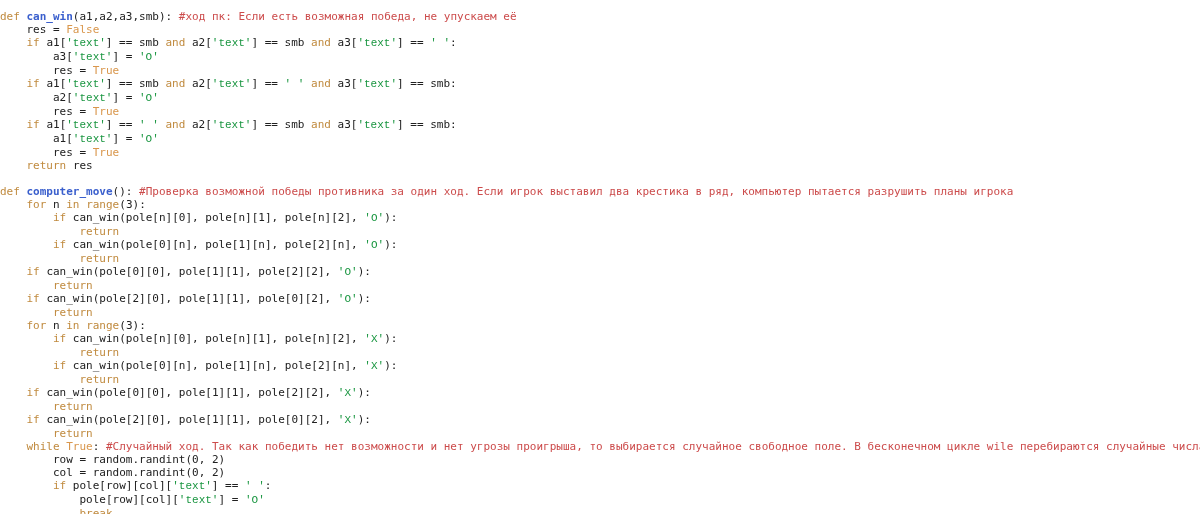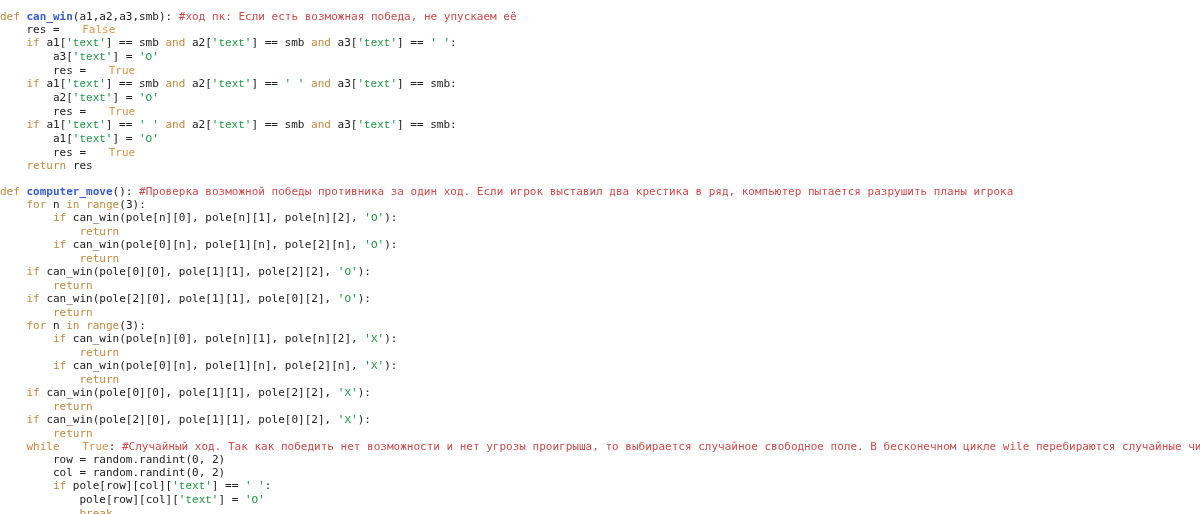--- a/index.html
+++ b/index.html
@@ -29,19 +29,19 @@
     font-family: "DejaVu Sans Mono", "Liberation Mono", monospace;
   }
   .code-line.blank { height: 13px; }
 
   
   .t-kw   { color: #c08a3e; }            
   .t-def  { color: #3a5fcd; font-weight: bold; }            
   .t-str  { color: #1a9641; font-family: Liberation Mono, monospace; }            
   .t-num  { color: #202020; }            
   .t-cmt  { color: #cc4b4b; }            
-  .t-bool { color: #d9964b; margin-left: 16px; }            
+  .t-bool { color: #d9964b; }            
   .t-plain{ color: #202020; }
 </style>
 </head>
 <body>
 
 <div id="code-listing"><div class="code-line"><span class="t-kw">def</span> <span class="t-def">can_win</span><span class="t-plain">(</span><span class="t-plain">a1</span><span class="t-plain">,</span><span class="t-plain">a2</span><span class="t-plain">,</span><span class="t-plain">a3</span><span class="t-plain">,</span><span class="t-plain">smb</span><span class="t-plain">)</span><span class="t-plain">:</span> <span class="t-cmt">#ход пк: Если есть возможная победа, не упускаем её</span></div><div class="code-line">    <span class="t-plain">res</span> <span class="t-plain">=</span> <span class="t-bool">False</span></div><div class="code-line">    <span class="t-kw">if</span> <span class="t-plain">a1</span><span class="t-plain">[</span><span class="t-str">'text'</span><span class="t-plain">]</span> <span class="t-plain">=</span><span class="t-plain">=</span> <span class="t-plain">smb</span> <span class="t-kw">and</span> <span class="t-plain">a2</span><span class="t-plain">[</span><span class="t-str">'text'</span><span class="t-plain">]</span> <span class="t-plain">=</span><span class="t-plain">=</span> <span class="t-plain">smb</span> <span class="t-kw">and</span> <span class="t-plain">a3</span><span class="t-plain">[</span><span class="t-str">'text'</span><span class="t-plain">]</span> <span class="t-plain">=</span><span class="t-plain">=</span> <span class="t-str">' '</span><span class="t-plain">:</span></div><div class="code-line">        <span class="t-plain">a3</span><span class="t-plain">[</span><span class="t-str">'text'</span><span class="t-plain">]</span> <span class="t-plain">=</span> <span class="t-str">'O'</span></div><div class="code-line">        <span class="t-plain">res</span> <span class="t-plain">=</span> <span class="t-bool">True</span></div><div class="code-line">    <span class="t-kw">if</span> <span class="t-plain">a1</span><span class="t-plain">[</span><span class="t-str">'text'</span><span class="t-plain">]</span> <span class="t-plain">=</span><span class="t-plain">=</span> <span class="t-plain">smb</span> <span class="t-kw">and</span> <span class="t-plain">a2</span><span class="t-plain">[</span><span class="t-str">'text'</span><span class="t-plain">]</span> <span class="t-plain">=</span><span class="t-plain">=</span> <span class="t-str">' '</span> <span class="t-kw">and</span> <span class="t-plain">a3</span><span class="t-plain">[</span><span class="t-str">'text'</span><span class="t-plain">]</span> <span class="t-plain">=</span><span class="t-plain">=</span> <span class="t-plain">smb</span><span class="t-plain">:</span></div><div class="code-line">        <span class="t-plain">a2</span><span class="t-plain">[</span><span class="t-str">'text'</span><span class="t-plain">]</span> <span class="t-plain">=</span> <span class="t-str">'O'</span></div><div class="code-line">        <span class="t-plain">res</span> <span class="t-plain">=</span> <span class="t-bool">True</span></div><div class="code-line">    <span class="t-kw">if</span> <span class="t-plain">a1</span><span class="t-plain">[</span><span class="t-str">'text'</span><span class="t-plain">]</span> <span class="t-plain">=</span><span class="t-plain">=</span> <span class="t-str">' '</span> <span class="t-kw">and</span> <span class="t-plain">a2</span><span class="t-plain">[</span><span class="t-str">'text'</span><span class="t-plain">]</span> <span class="t-plain">=</span><span class="t-plain">=</span> <span class="t-plain">smb</span> <span class="t-kw">and</span> <span class="t-plain">a3</span><span class="t-plain">[</span><span class="t-str">'text'</span><span class="t-plain">]</span> <span class="t-plain">=</span><span class="t-plain">=</span> <span class="t-plain">smb</span><span class="t-plain">:</span></div><div class="code-line">        <span class="t-plain">a1</span><span class="t-plain">[</span><span class="t-str">'text'</span><span class="t-plain">]</span> <span class="t-plain">=</span> <span class="t-str">'O'</span></div><div class="code-line">        <span class="t-plain">res</span> <span class="t-plain">=</span> <span class="t-bool">True</span></div><div class="code-line">    <span class="t-kw">return</span> <span class="t-plain">res</span></div><div class="code-line blank">&nbsp;</div><div class="code-line"><span class="t-kw">def</span> <span class="t-def">computer_move</span><span class="t-plain">(</span><span class="t-plain">)</span><span class="t-plain">:</span> <span class="t-cmt">#Проверка возможной победы противника за один ход. Если игрок выставил два крестика в ряд, компьютер пытается разрушить планы игрока</span></div><div class="code-line">    <span class="t-kw">for</span> <span class="t-plain">n</span> <span class="t-kw">in</span> <span class="t-kw">range</span><span class="t-plain">(</span><span class="t-num">3</span><span class="t-plain">)</span><span class="t-plain">:</span></div><div class="code-line">        <span class="t-kw">if</span> <span class="t-plain">can_win</span><span class="t-plain">(</span><span class="t-plain">pole</span><span class="t-plain">[</span><span class="t-plain">n</span><span class="t-plain">]</span><span class="t-plain">[</span><span class="t-num">0</span><span class="t-plain">]</span><span class="t-plain">,</span> <span class="t-plain">pole</span><span class="t-plain">[</span><span class="t-plain">n</span><span class="t-plain">]</span><span class="t-plain">[</span><span class="t-num">1</span><span class="t-plain">]</span><span class="t-plain">,</span> <span class="t-plain">pole</span><span class="t-plain">[</span><span class="t-plain">n</span><span class="t-plain">]</span><span class="t-plain">[</span><span class="t-num">2</span><span class="t-plain">]</span><span class="t-plain">,</span> <span class="t-str">'O'</span><span class="t-plain">)</span><span class="t-plain">:</span></div><div class="code-line">            <span class="t-kw">return</span></div><div class="code-line">        <span class="t-kw">if</span> <span class="t-plain">can_win</span><span class="t-plain">(</span><span class="t-plain">pole</span><span class="t-plain">[</span><span class="t-num">0</span><span class="t-plain">]</span><span class="t-plain">[</span><span class="t-plain">n</span><span class="t-plain">]</span><span class="t-plain">,</span> <span class="t-plain">pole</span><span class="t-plain">[</span><span class="t-num">1</span><span class="t-plain">]</span><span class="t-plain">[</span><span class="t-plain">n</span><span class="t-plain">]</span><span class="t-plain">,</span> <span class="t-plain">pole</span><span class="t-plain">[</span><span class="t-num">2</span><span class="t-plain">]</span><span class="t-plain">[</span><span class="t-plain">n</span><span class="t-plain">]</span><span class="t-plain">,</span> <span class="t-str">'O'</span><span class="t-plain">)</span><span class="t-plain">:</span></div><div class="code-line">            <span class="t-kw">return</span></div><div class="code-line">    <span class="t-kw">if</span> <span class="t-plain">can_win</span><span class="t-plain">(</span><span class="t-plain">pole</span><span class="t-plain">[</span><span class="t-num">0</span><span class="t-plain">]</span><span class="t-plain">[</span><span class="t-num">0</span><span class="t-plain">]</span><span class="t-plain">,</span> <span class="t-plain">pole</span><span class="t-plain">[</span><span class="t-num">1</span><span class="t-plain">]</span><span class="t-plain">[</span><span class="t-num">1</span><span class="t-plain">]</span><span class="t-plain">,</span> <span class="t-plain">pole</span><span class="t-plain">[</span><span class="t-num">2</span><span class="t-plain">]</span><span class="t-plain">[</span><span class="t-num">2</span><span class="t-plain">]</span><span class="t-plain">,</span> <span class="t-str">'O'</span><span class="t-plain">)</span><span class="t-plain">:</span></div><div class="code-line">        <span class="t-kw">return</span></div><div class="code-line">    <span class="t-kw">if</span> <span class="t-plain">can_win</span><span class="t-plain">(</span><span class="t-plain">pole</span><span class="t-plain">[</span><span class="t-num">2</span><span class="t-plain">]</span><span class="t-plain">[</span><span class="t-num">0</span><span class="t-plain">]</span><span class="t-plain">,</span> <span class="t-plain">pole</span><span class="t-plain">[</span><span class="t-num">1</span><span class="t-plain">]</span><span class="t-plain">[</span><span class="t-num">1</span><span class="t-plain">]</span><span class="t-plain">,</span> <span class="t-plain">pole</span><span class="t-plain">[</span><span class="t-num">0</span><span class="t-plain">]</span><span class="t-plain">[</span><span class="t-num">2</span><span class="t-plain">]</span><span class="t-plain">,</span> <span class="t-str">'O'</span><span class="t-plain">)</span><span class="t-plain">:</span></div><div class="code-line">        <span class="t-kw">return</span></div><div class="code-line">    <span class="t-kw">for</span> <span class="t-plain">n</span> <span class="t-kw">in</span> <span class="t-kw">range</span><span class="t-plain">(</span><span class="t-num">3</span><span class="t-plain">)</span><span class="t-plain">:</span></div><div class="code-line">        <span class="t-kw">if</span> <span class="t-plain">can_win</span><span class="t-plain">(</span><span class="t-plain">pole</span><span class="t-plain">[</span><span class="t-plain">n</span><span class="t-plain">]</span><span class="t-plain">[</span><span class="t-num">0</span><span class="t-plain">]</span><span class="t-plain">,</span> <span class="t-plain">pole</span><span class="t-plain">[</span><span class="t-plain">n</span><span class="t-plain">]</span><span class="t-plain">[</span><span class="t-num">1</span><span class="t-plain">]</span><span class="t-plain">,</span> <span class="t-plain">pole</span><span class="t-plain">[</span><span class="t-plain">n</span><span class="t-plain">]</span><span class="t-plain">[</span><span class="t-num">2</span><span class="t-plain">]</span><span class="t-plain">,</span> <span class="t-str">'X'</span><span class="t-plain">)</span><span class="t-plain">:</span></div><div class="code-line">            <span class="t-kw">return</span></div><div class="code-line">        <span class="t-kw">if</span> <span class="t-plain">can_win</span><span class="t-plain">(</span><span class="t-plain">pole</span><span class="t-plain">[</span><span class="t-num">0</span><span class="t-plain">]</span><span class="t-plain">[</span><span class="t-plain">n</span><span class="t-plain">]</span><span class="t-plain">,</span> <span class="t-plain">pole</span><span class="t-plain">[</span><span class="t-num">1</span><span class="t-plain">]</span><span class="t-plain">[</span><span class="t-plain">n</span><span class="t-plain">]</span><span class="t-plain">,</span> <span class="t-plain">pole</span><span class="t-plain">[</span><span class="t-num">2</span><span class="t-plain">]</span><span class="t-plain">[</span><span class="t-plain">n</span><span class="t-plain">]</span><span class="t-plain">,</span> <span class="t-str">'X'</span><span class="t-plain">)</span><span class="t-plain">:</span></div><div class="code-line">            <span class="t-kw">return</span></div><div class="code-line">    <span class="t-kw">if</span> <span class="t-plain">can_win</span><span class="t-plain">(</span><span class="t-plain">pole</span><span class="t-plain">[</span><span class="t-num">0</span><span class="t-plain">]</span><span class="t-plain">[</span><span class="t-num">0</span><span class="t-plain">]</span><span class="t-plain">,</span> <span class="t-plain">pole</span><span class="t-plain">[</span><span class="t-num">1</span><span class="t-plain">]</span><span class="t-plain">[</span><span class="t-num">1</span><span class="t-plain">]</span><span class="t-plain">,</span> <span class="t-plain">pole</span><span class="t-plain">[</span><span class="t-num">2</span><span class="t-plain">]</span><span class="t-plain">[</span><span class="t-num">2</span><span class="t-plain">]</span><span class="t-plain">,</span> <span class="t-str">'X'</span><span class="t-plain">)</span><span class="t-plain">:</span></div><div class="code-line">        <span class="t-kw">return</span></div><div class="code-line">    <span class="t-kw">if</span> <span class="t-plain">can_win</span><span class="t-plain">(</span><span class="t-plain">pole</span><span class="t-plain">[</span><span class="t-num">2</span><span class="t-plain">]</span><span class="t-plain">[</span><span class="t-num">0</span><span class="t-plain">]</span><span class="t-plain">,</span> <span class="t-plain">pole</span><span class="t-plain">[</span><span class="t-num">1</span><span class="t-plain">]</span><span class="t-plain">[</span><span class="t-num">1</span><span class="t-plain">]</span><span class="t-plain">,</span> <span class="t-plain">pole</span><span class="t-plain">[</span><span class="t-num">0</span><span class="t-plain">]</span><span class="t-plain">[</span><span class="t-num">2</span><span class="t-plain">]</span><span class="t-plain">,</span> <span class="t-str">'X'</span><span class="t-plain">)</span><span class="t-plain">:</span></div><div class="code-line">        <span class="t-kw">return</span></div><div class="code-line">    <span class="t-kw">while</span> <span class="t-bool">True</span><span class="t-plain">:</span> <span class="t-cmt">#Случайный ход. Так как победить нет возможности и нет угрозы проигрыша, то выбирается случайное свободное поле. В бесконечном цикле wile перебираются случайные числа,</span></div><div class="code-line">        <span class="t-plain">row</span> <span class="t-plain">=</span> <span class="t-plain">random</span><span class="t-plain">.</span><span class="t-plain">randint</span><span class="t-plain">(</span><span class="t-num">0</span><span class="t-plain">,</span> <span class="t-num">2</span><span class="t-plain">)</span></div><div class="code-line">        <span class="t-plain">col</span> <span class="t-plain">=</span> <span class="t-plain">random</span><span class="t-plain">.</span><span class="t-plain">randint</span><span class="t-plain">(</span><span class="t-num">0</span><span class="t-plain">,</span> <span class="t-num">2</span><span class="t-plain">)</span></div><div class="code-line">        <span class="t-kw">if</span> <span class="t-plain">pole</span><span class="t-plain">[</span><span class="t-plain">row</span><span class="t-plain">]</span><span class="t-plain">[</span><span class="t-plain">col</span><span class="t-plain">]</span><span class="t-plain">[</span><span class="t-str">'text'</span><span class="t-plain">]</span> <span class="t-plain">=</span><span class="t-plain">=</span> <span class="t-str">' '</span><span class="t-plain">:</span></div><div class="code-line">            <span class="t-plain">pole</span><span class="t-plain">[</span><span class="t-plain">row</span><span class="t-plain">]</span><span class="t-plain">[</span><span class="t-plain">col</span><span class="t-plain">]</span><span class="t-plain">[</span><span class="t-str">'text'</span><span class="t-plain">]</span> <span class="t-plain">=</span> <span class="t-str">'O'</span></div><div class="code-line">            <span class="t-kw">break</span></div></div>
 
 </body></html>

